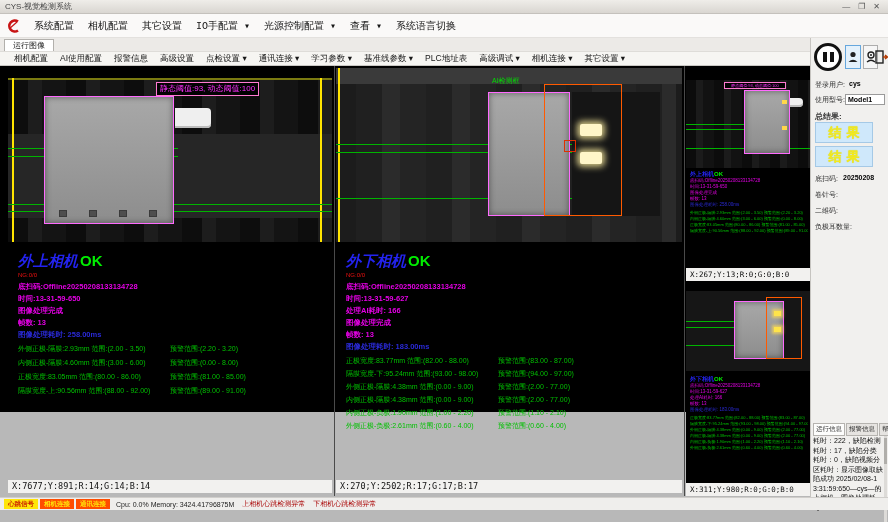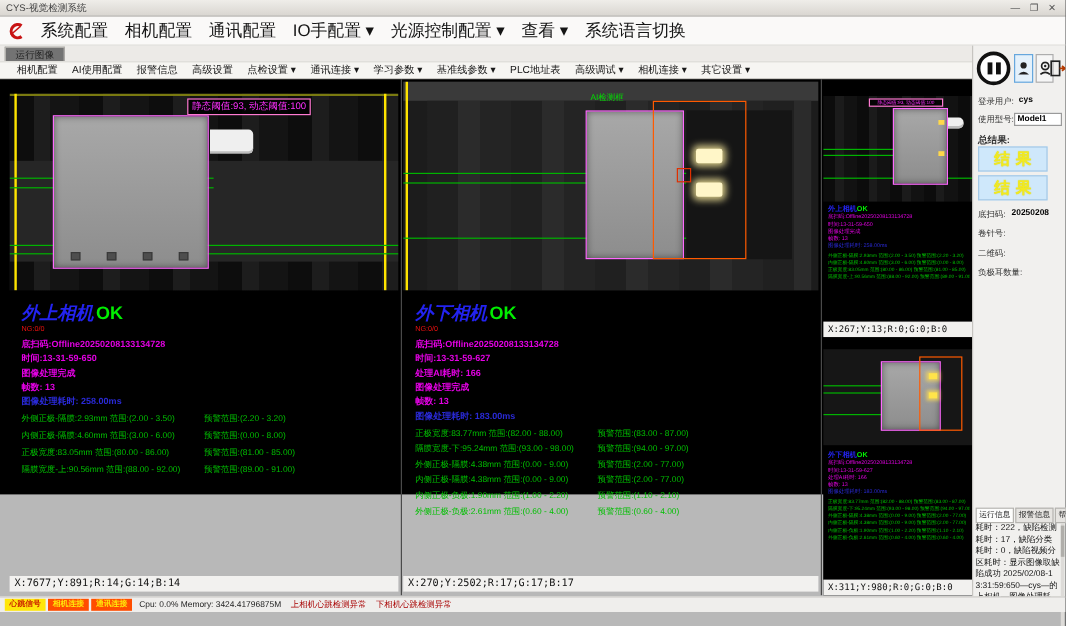--- a/index.html
+++ b/index.html
@@ -9,24 +9,24 @@
   
   .titlebar { position:absolute; left:0; top:0; width:888px; height:14px;
     background:linear-gradient(#efede9,#d9d6d1); border-bottom:1px solid #c4c1bc;
     font-size:8px; color:#444; line-height:14px; padding-left:5px; }
   .win-controls { position:absolute; right:4px; top:0; height:14px; line-height:14px; font-size:8px; color:#555; }
   .win-controls span { padding:0 4px; cursor:default; }
 
   .menubar { position:absolute; left:0; top:14px; width:888px; height:24px;
     background:#faf9f8; border-bottom:1px solid #e3e1de; display:flex; align-items:center; }
   .logo { width:20px; height:18px; margin:0 4px 0 3px; display:flex; align-items:center; justify-content:center; }
-  .menu-item { font-size:14px; color:#151515; padding:0 7px; white-space:nowrap; }
+  .menu-item { font-size:10px; color:#151515; padding:0 7px; white-space:nowrap;font-family:Liberation Mono, monospace; }
 
   .tabrow { position:absolute; left:0; top:38px; width:810px; height:13px; background:#eceae7; }
-  .tab { position:absolute; left:4px; top:1px; height:12px; padding:0 8px; background:#737373;
+  .tab { position:absolute; left:4px; top:1px; height:12px; padding:0 8px; background:#ffffff;
     border:1px solid #b2b0ac; border-bottom:none; font-size:8px; line-height:11px; color:#222; }
 
   .toolbar { position:absolute; left:0; top:51px; width:810px; height:15px; background:#f6f5f2;
     border-top:1px solid #dedcd8; border-bottom:1px solid #c9c7c3;
     display:flex; align-items:center; padding-left:8px; }
   .tool-item { font-size:8.5px; color:#181818; padding:0 6px; white-space:nowrap; }
 
   
   .main { position:absolute; left:0; top:66px; width:810px; height:346px; background:#000; }
   .vsep { position:absolute; top:0; width:1px; height:430px; background:#4a4a4a; }
@@ -121,21 +121,21 @@
 
 <div class="menubar">
   <span class="logo">
     <svg width="16" height="16" viewBox="0 0 16 16">
         <path d="M13 3.5 A5.5 5.5 0 1 0 13 12.5" stroke="#c81414" stroke-width="2.6" fill="none"></path>
         <path d="M4 11 L12 4" stroke="#c81414" stroke-width="1.2"></path>
       </svg>
   </span>
   <span class="menu-item">系统配置</span>
   <span class="menu-item">相机配置</span>
-  <span class="menu-item">通讯配置</span>
+  <span class="menu-item">其它设置</span>
   <span class="menu-item">IO手配置 ▾</span>
   <span class="menu-item">光源控制配置 ▾</span>
   <span class="menu-item">查看 ▾</span>
   <span class="menu-item">系统语言切换</span>
 </div>
 
 <div class="tabrow">
   <span class="tab">运行图像</span>
 </div>
 

